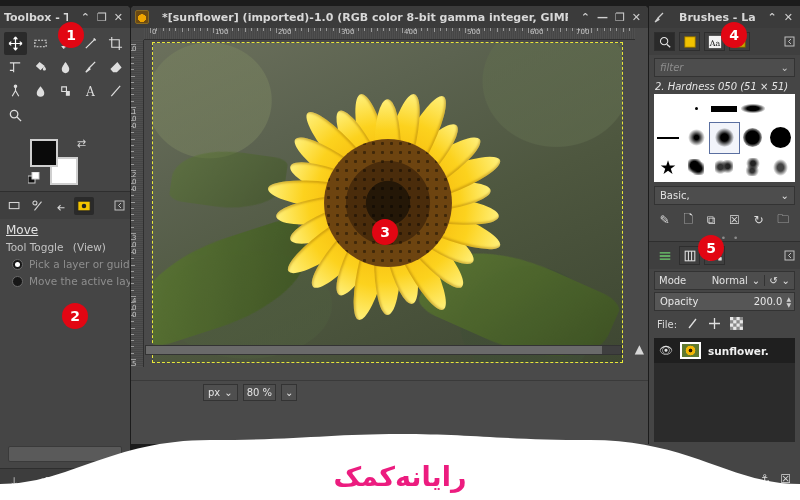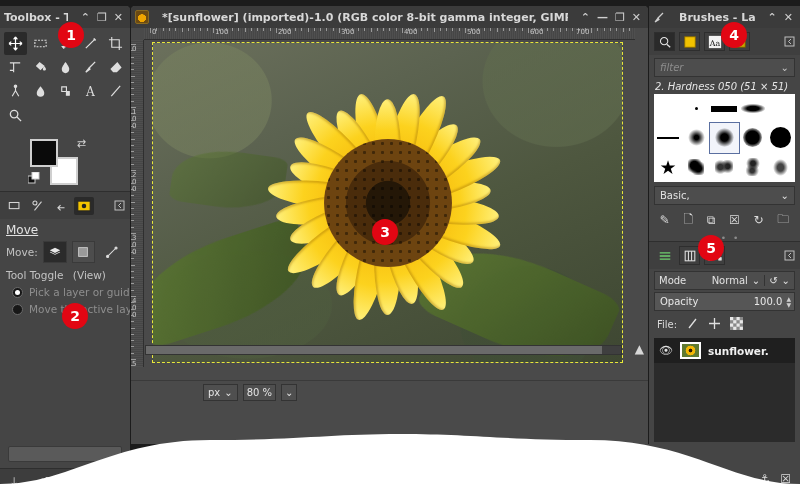--- a/index.html
+++ b/index.html
@@ -357,41 +357,20 @@
       <div style="margin-left:auto">
         <svg width="11" height="11" viewBox="0 0 11 11" fill="none" stroke="#c0c0c0" stroke-width="1">
             <rect x="1" y="1" width="9" height="9"></rect>
             <path d="M7 3 4.5 5.5 7 8"></path>
           </svg>
       </div>
     </div>
 
     <div class="opt-body">
       <div class="opt-title">Move</div>
-      <div class="opt-row">
-        <span class="opt-label">Move:</span>
-        <span class="seg on">
-            <svg viewBox="0 0 16 16" fill="#e8e8e8">
-              <path d="M8 3 14 6 8 9 2 6z"></path>
-              <path d="M8 10.2 13.2 7.8 14 8.2 8 11.2 2 8.2l.8-.4z"></path>
-            </svg>
-          </span>
-        <span class="seg">
-            <svg viewBox="0 0 16 16" fill="#9a9a9a" stroke="#cfcfcf">
-              <rect x="3" y="3" width="10" height="10"></rect>
-            </svg>
-          </span>
-        <span class="seg" style="background:transparent;border:none">
-            <svg viewBox="0 0 16 16" fill="none" stroke="#dedede" stroke-width="1.2">
-              <path d="M3.5 12.5 12 4"></path>
-              <circle cx="3" cy="13" r="1.2" fill="#dedede"></circle>
-              <circle cx="12.6" cy="3.4" r="1.2" fill="#dedede"></circle>
-            </svg>
-          </span>
-      </div>
       <div style="margin-top:2px">
         <span class="opt-label">Tool Toggle</span>
         <span class="opt-label" style="margin-left:6px">(View)</span>
       </div>
       <div class="radio-row">
         <span class="radio on"></span>
         <span class="radio-label">Pick a layer or guide</span>
       </div>
       <div class="radio-row">
         <span class="radio"></span>
@@ -781,21 +760,21 @@
     <div class="lrow">
       <span>Mode</span>
       <span style="margin-left:auto">Normal</span>
       <span>⌄</span>
       <span style="border-left:1px solid #333;padding-left:4px">↺</span>
       <span>⌄</span>
     </div>
 
     <div class="spinrow">
       <span>Opacity</span>
-      <span class="val">100.0</span>
+      <span class="val">200.0</span>
       <span class="spin">
           <span>▲</span>
           <span>▼</span>
         </span>
     </div>
 
     <div class="lockrow">
       <span>File:</span>
       <span>
         <svg width="13" height="13" viewBox="0 0 13 13" fill="none" stroke="#e0e0e0" stroke-width="1.3">
@@ -840,20 +819,21 @@
       <span>⌄</span>
       <span>⚓</span>
       <span>☒</span>
     </div>
   </div>
 
   <div id="wm">
     <svg class="curve" viewBox="0 0 800 70" preserveAspectRatio="none">
       <path d="M0,70 L0,54 C70,54 110,10 210,10 C300,10 330,4 400,4 C470,4 505,10 590,10 C690,10 730,54 800,54 L800,70 Z" fill="#ffffff"></path>
     </svg>
+    <div class="logo">رایانه‌کمک</div>
   </div>
 
 <div class="badge" style="left: 58px; top: 22px;">1</div>
     <div class="badge" style="left: 62px; top: 303px;">2</div>
     <div class="badge" style="left: 372px; top: 219px;">3</div>
     <div class="badge" style="left: 721px; top: 22px;">4</div>
     <div class="badge" style="left: 698px; top: 235px;">5</div>
   </div>
 
 </body></html>

